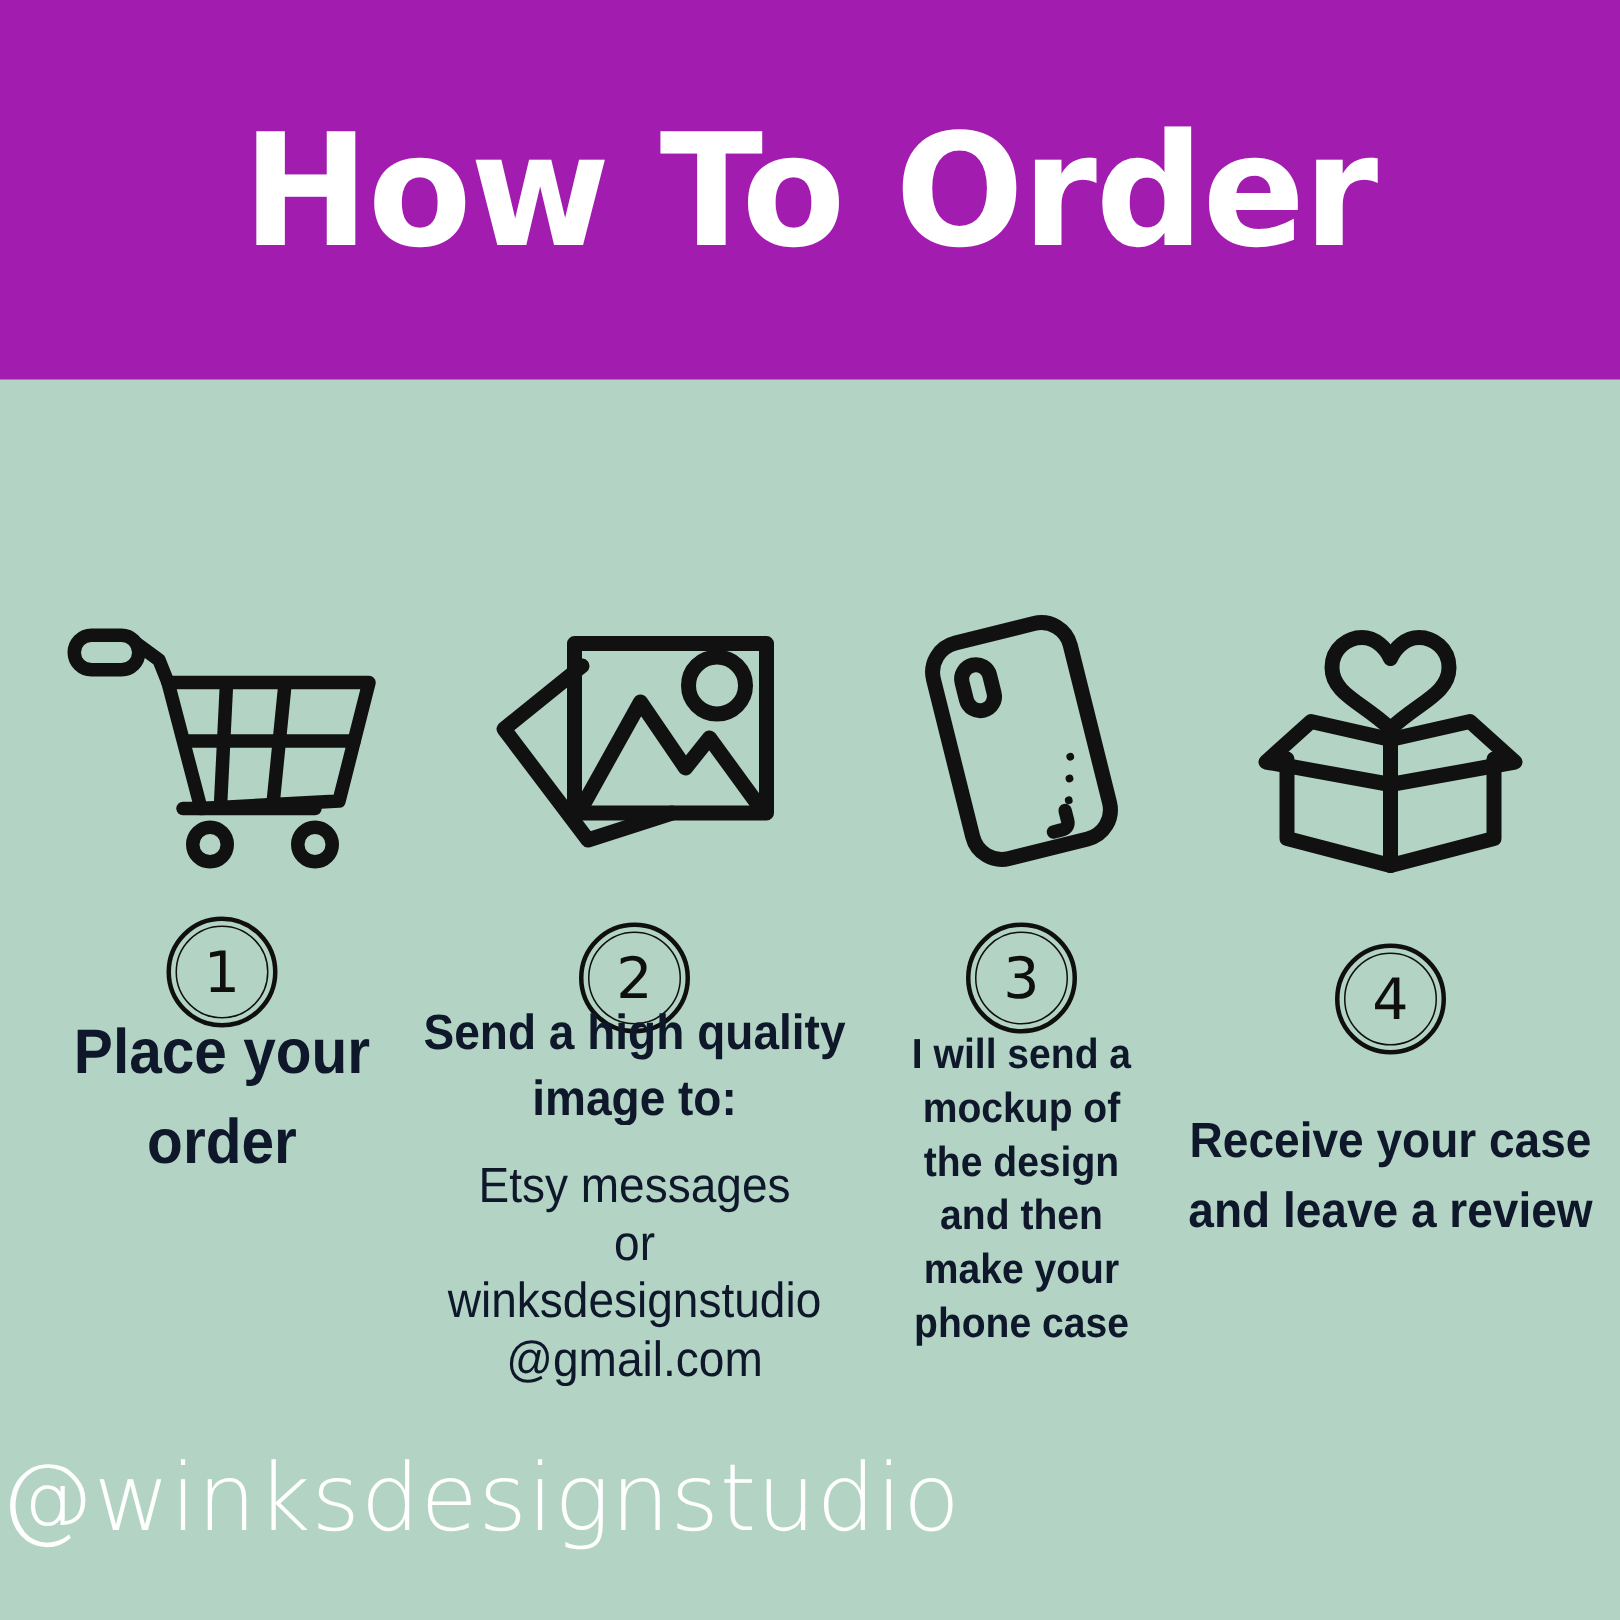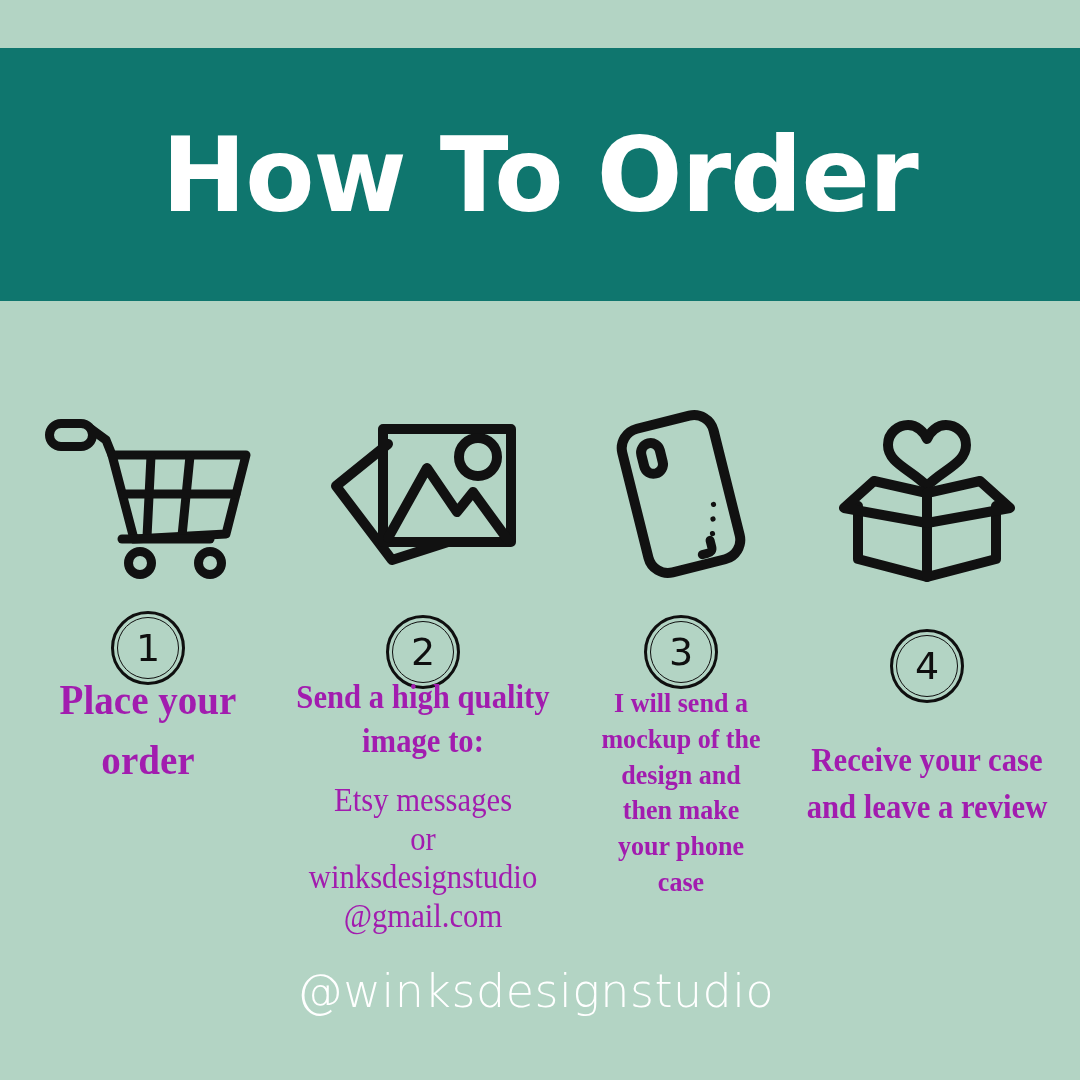--- a/index.html
+++ b/index.html
@@ -21,25 +21,24 @@
     background: #b3d4c4;
   }
 
   
   #header {
     position: absolute;
     left: 0;
     top: 0;
     width: 1080px;
     height: 253px;
-    background: #0f766e;
+    background: #a21caf;
     display: flex;
     align-items: center;
     justify-content: center;
-    margin-top: 48px;
   }
   #header-title {
     color: #ffffff;
     font-family: "DejaVu Sans", sans-serif;
     font-weight: 700;
     font-size: 104px;
     letter-spacing: -1px;
     line-height: 1;
     white-space: nowrap;
     transform: scaleX(0.97);
@@ -106,22 +105,22 @@
     font-weight: 400;
     font-size: 38px;
     color: #0f0f0f;
     line-height: 1;
   }
 
   .step-text {
     position: absolute;
     left: 0;
     width: 100%;
-    color: #a21caf;
-    font-family: Liberation Serif, serif;
+    color: #0f172a;
+    font-family: Liberation Sans, sans-serif;
   }
   .headline {
     font-weight: 700;
     margin: 0;
     transform: scaleX(0.93);
   }
   .subline {
     font-weight: 400;
     margin: 0;
     transform: scaleX(0.93);
@@ -137,41 +136,41 @@
   #step-2 .step-icon  { top: 165px; height: 160px; }
   #step-3 .step-icon  { top: 152px; height: 175px; }
   #step-4 .step-icon  { top: 162px; height: 168px; }
 
   #step-1 .step-badge { top: 358px; }
   #step-2 .step-badge { top: 362px; }
   #step-3 .step-badge { top: 362px; }
   #step-4 .step-badge { top: 376px; }
 
   #step-1 .step-text { top: 418px; }
-  #step-2 .step-text { top: 423px; }
+  #step-2 .step-text { top: 413px; }
   #step-3 .step-text { top: 432px; }
   #step-4 .step-text { top: 436px; margin-top: 48px; }
 
   #step-1 .headline { font-size: 42px; line-height: 1.42; }
   #step-2 .headline { font-size: 33px; line-height: 1.32; }
   #step-2 .subline  { font-size: 33px; line-height: 1.17; margin-top: 18px; font-weight: 400; }
   #step-3 .headline { font-size: 28px; line-height: 1.28; }
   #step-4 .headline { font-size: 33px; line-height: 1.42; }
 
   
   #footer-handle {
     position: absolute;
     left: 0;
     top: 968px;
     width: 1071px;
-    text-align: center;
+    text-align: left;
     color: #ffffff;
     font-family: "DejaVu Sans", sans-serif;
     font-weight: 300;
-    font-size: 46px;
+    font-size: 62px;
     letter-spacing: 0.5px;
     line-height: 1;
   }
 
   svg { display: block; }
 </style>
 </head>
 <body>
 
 <div id="canvas">

